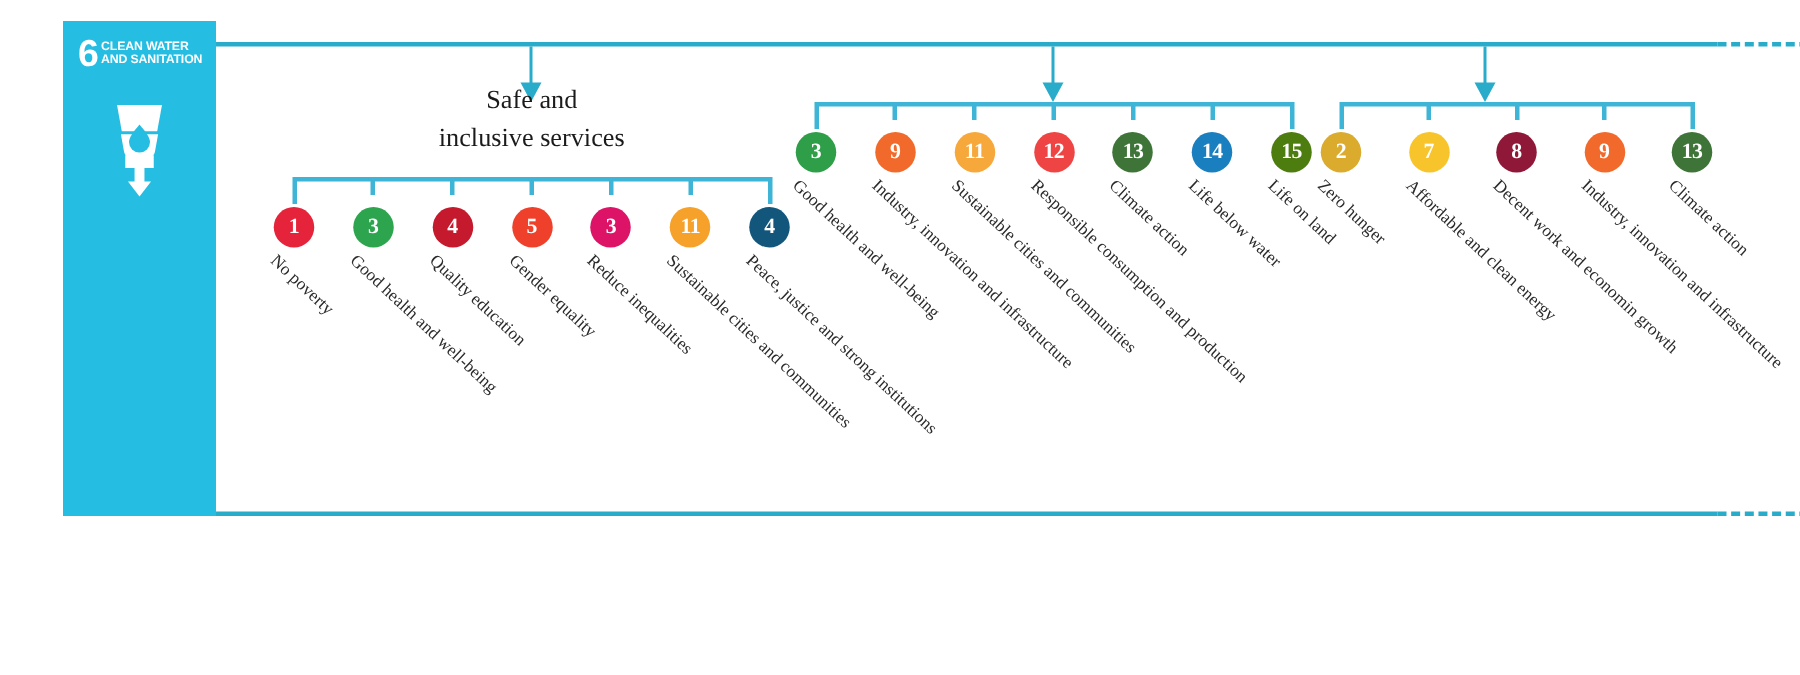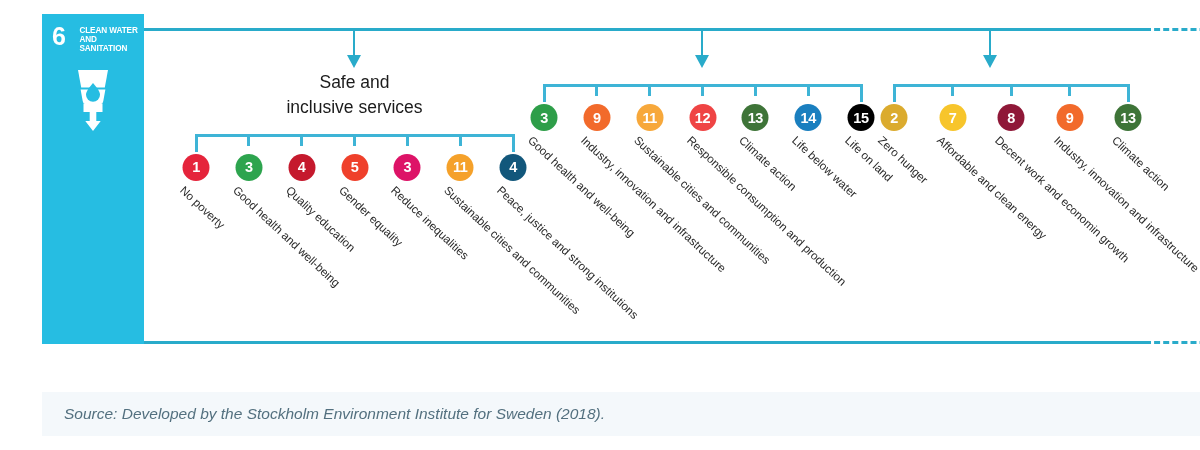--- a/index.html
+++ b/index.html
@@ -46,21 +46,21 @@
     align-items: flex-start;
     padding: 12px 0 0 10px;
   }
   .sdg-num {
     font-size: 25px;
     font-weight: bold;
     line-height: 0.82;
     letter-spacing: -0.5px;
   }
   .sdg-title {
-    margin-left: 14px;
+    margin-left: 2px;
     font-size: 8.2px;
     font-weight: bold;
     line-height: 1.12;
     letter-spacing: -0.1px;
     text-transform: uppercase;
   }
   .sdg-icon {
     position: absolute;
     left: 50%;
     transform: translateX(-50%);
@@ -107,21 +107,22 @@
     top: 24px;
     width: 0; height: 0;
     border-left: 7px solid transparent;
     border-right: 7px solid transparent;
     border-top: 13px solid #29ABCA;
   }
 
   
   .group {
     position: absolute;
-    top: 56px;
+    top: 40px;
+    font-family: Liberation Serif, serif;
   }
   .group-title {
     text-align: center;
     font-size: 17.5px;
     line-height: 1.42;
     color: #1b1b1b;
     white-space: pre-line;
   }
 
   
@@ -288,21 +289,21 @@
           <div class="bracket-tick" style="left: 276.667px;"></div>
           <div class="bracket-cap" style="left: 329.5px;"></div>
         </div>
       <div class="badges">
           <div class="badge" style="left: 14px; background: rgb(46, 158, 73);">3</div>
           <div class="badge" style="left: 66.8333px; background: rgb(242, 106, 43);">9</div>
           <div class="badge" style="left: 119.667px; background: rgb(247, 168, 59);">11</div>
           <div class="badge" style="left: 172.5px; background: #ef4444;">12</div>
           <div class="badge" style="left: 225.333px; background: rgb(62, 116, 56);">13</div>
           <div class="badge" style="left: 278.167px; background: rgb(26, 127, 191);">14</div>
-          <div class="badge" style="left: 331px; background: #000000;">15</div>
+          <div class="badge" style="left: 331px; background: #4d7c0f;">15</div>
         </div>
       <div class="labels">
           <div class="rot-label" style="left: 4px;">Good health and well-being</div>
           <div class="rot-label" style="left: 56.8333px;">Industry, innovation and infrastructure</div>
           <div class="rot-label" style="left: 109.667px;">Sustainable cities and communities</div>
           <div class="rot-label" style="left: 162.5px;">Responsible consumption and production</div>
           <div class="rot-label" style="left: 215.333px;">Climate action</div>
           <div class="rot-label" style="left: 268.167px;">Life below water</div>
           <div class="rot-label" style="left: 321px;">Life on land</div>
         </div>
@@ -327,17 +328,14 @@
       <div class="labels">
           <div class="rot-label" style="left: 4px;">Zero hunger</div>
           <div class="rot-label" style="left: 62.5px;">Affordable and clean energy</div>
           <div class="rot-label" style="left: 121px;">Decent work and economin growth</div>
           <div class="rot-label" style="left: 179.5px;">Industry, innovation and infrastructure</div>
           <div class="rot-label" style="left: 238px;">Climate action</div>
         </div>
     </div>
   </div>
 
-  <div id="source">
-    <div class="txt">Source: Developed by the Stockholm Environment Institute for Sweden (2018).</div>
-  </div>
 
 </div>
 
 </body></html>

